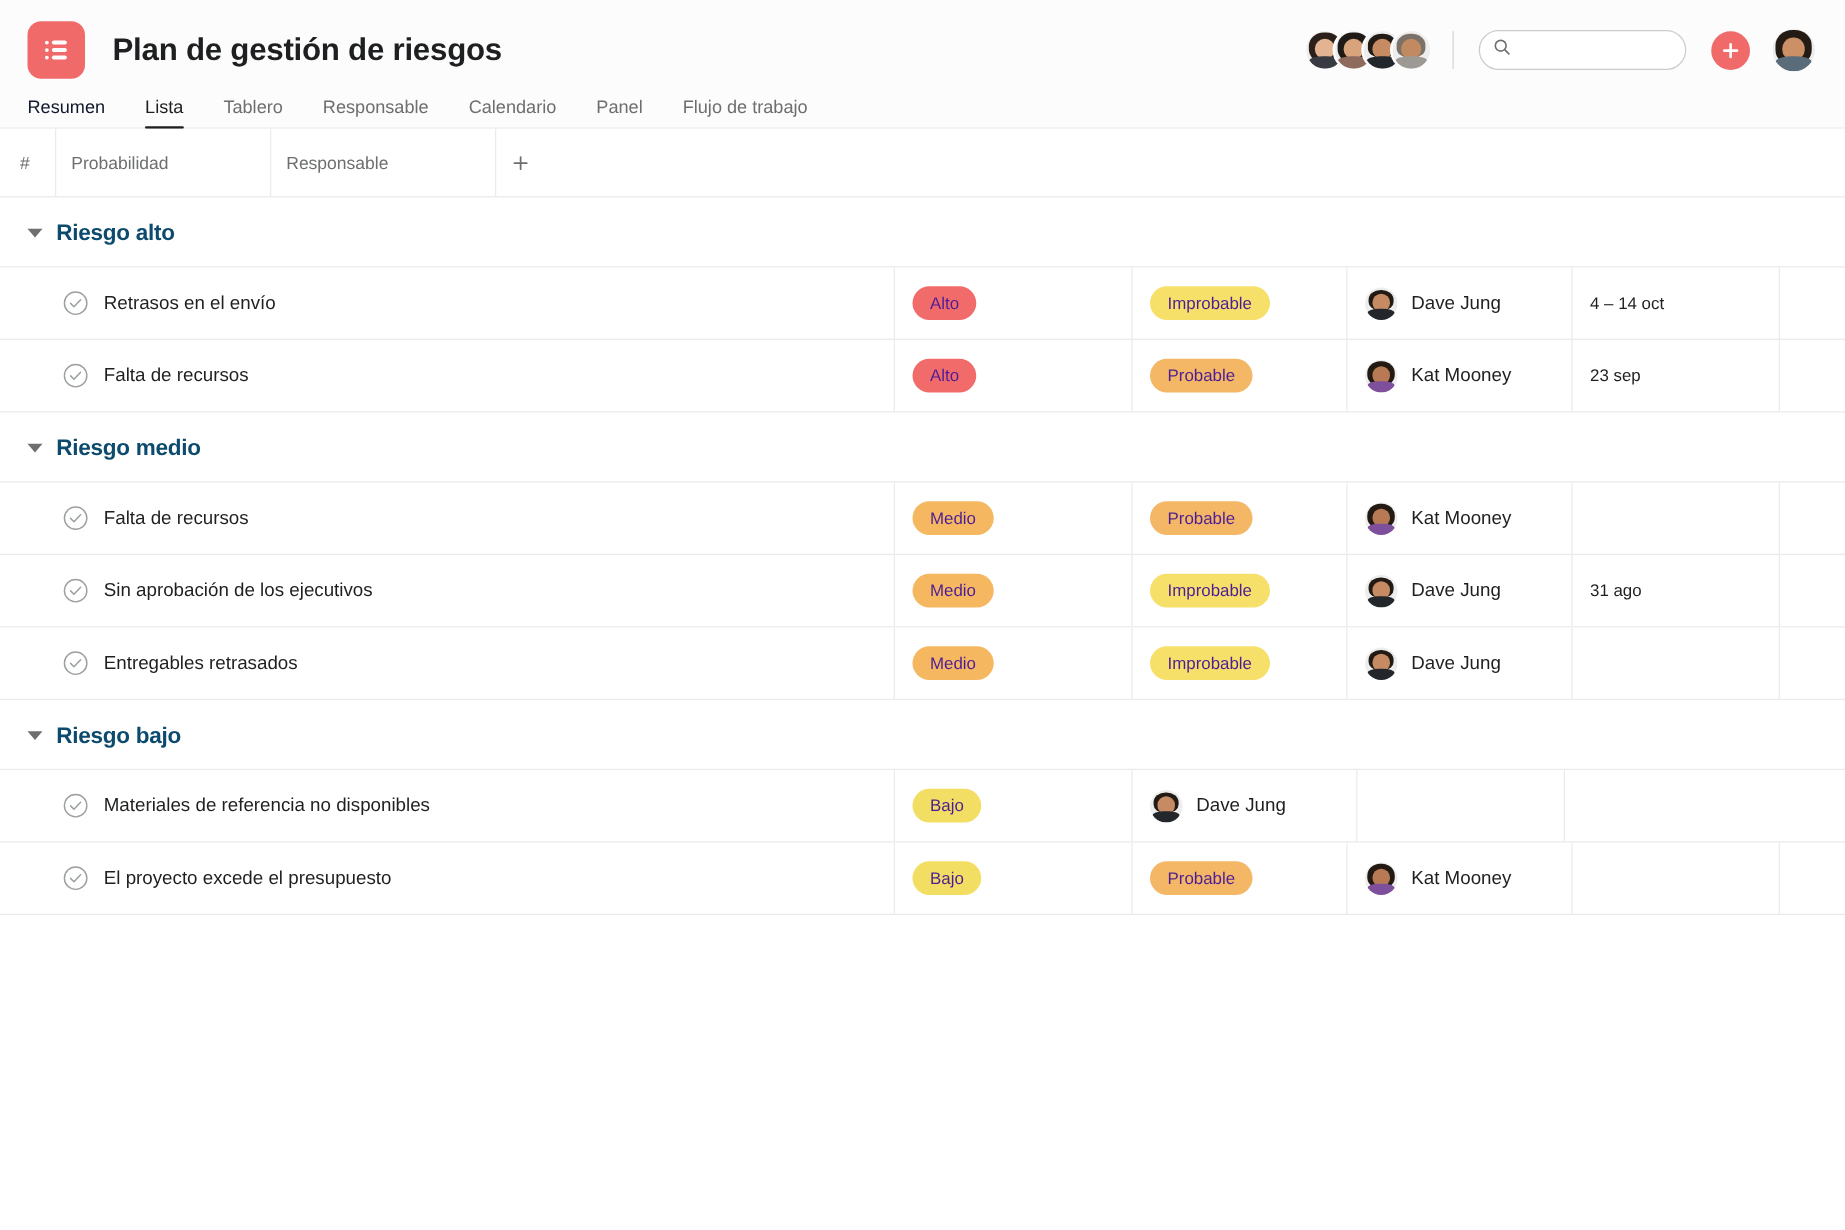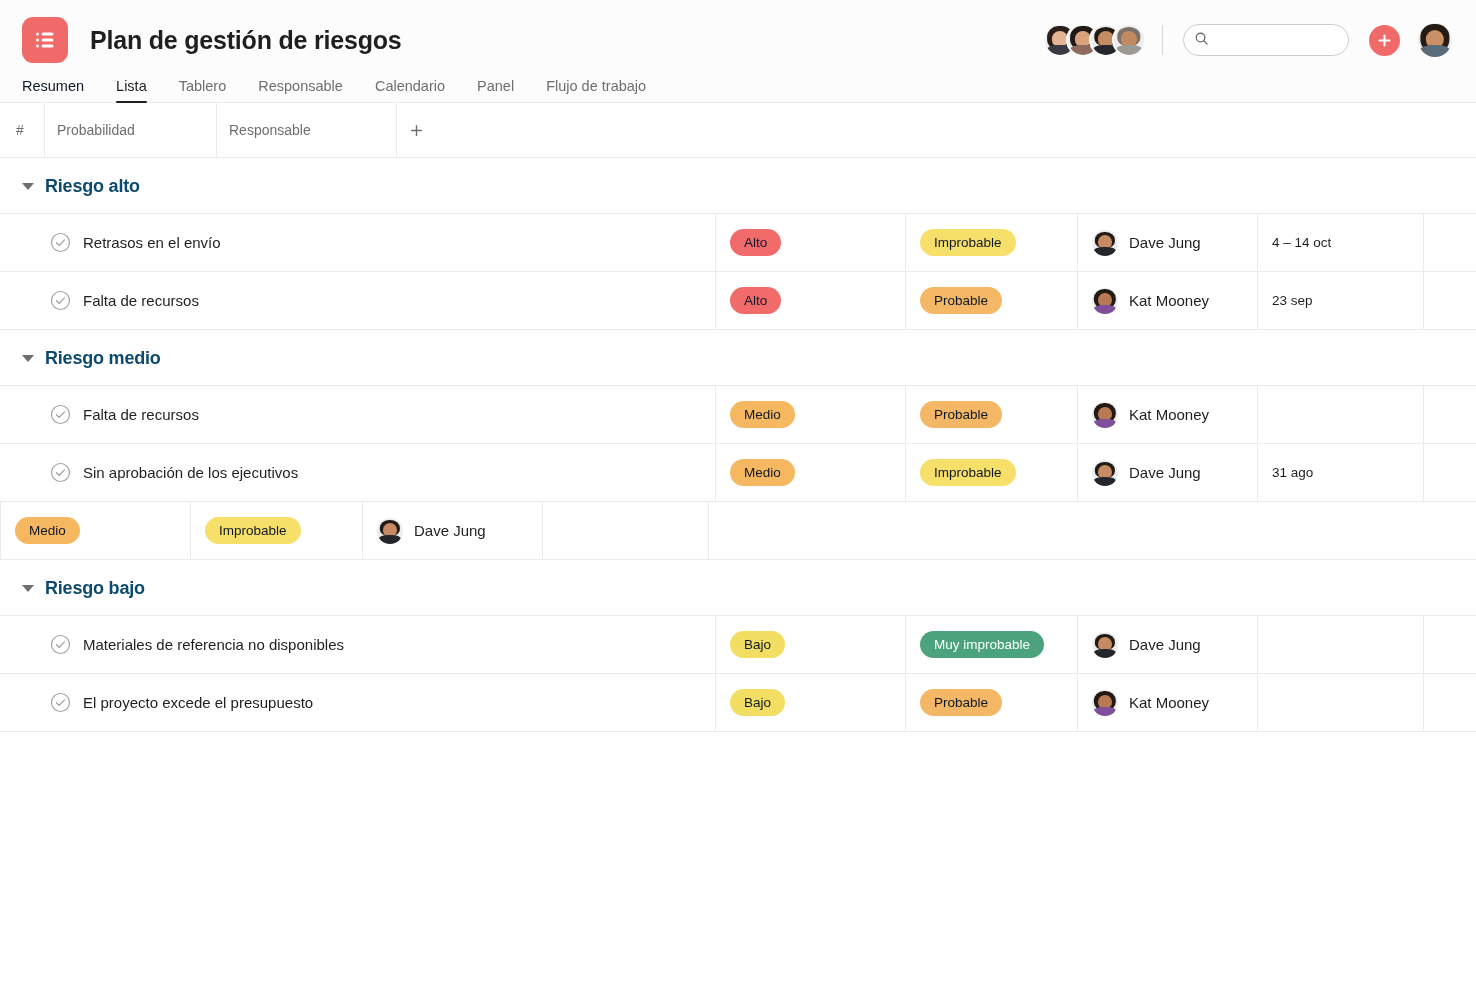--- a/index.html
+++ b/index.html
@@ -214,21 +214,21 @@
   }
 
   .pill {
     display: inline-flex;
     align-items: center;
     justify-content: center;
     height: 27px;
     padding: 0 14px;
     border-radius: 14px;
     font-size: 13.5px;
-    color: #0f172a;
+    color: #4c1d95;
     white-space: nowrap;
   }
   .pill.green { color: #fff; }
 
   .resp { display: flex; align-items: center; gap: 11px; }
   .resp-name { font-size: 15px; color: #1e1f21; white-space: nowrap; }
   .date-text { font-size: 13.5px; color: #1e1f21; }
 </style>
 </head>
 <body>
@@ -480,20 +480,29 @@
           <span class="resp-name">Dave Jung</span>
         </span>
       </div>
       <div class="cell c-date">
         <span class="date-text">31 ago</span>
       </div>
       <div class="cell c-plus"></div>
     </div>
 
     <div class="row">
+      <div class="cell name c-name" style="width:715px">
+        <span class="check">
+          <svg width="21" height="21" viewBox="0 0 22 22" aria-hidden="true">
+            <circle cx="11" cy="11" r="9.4" fill="none" stroke="#9ca0a3" stroke-width="1.2"></circle>
+            <polyline points="6.8,11.2 9.6,14 15.2,8.2" fill="none" stroke="#9ca0a3" stroke-width="1.3" stroke-linecap="round" stroke-linejoin="round"></polyline>
+          </svg>
+        </span>
+        <span class="task-name">Entregables retrasados</span>
+      </div>
       <div class="cell c-imp">
         <span class="pill" style="background:#f5b861">Medio</span>
       </div>
       <div class="cell c-prob">
         <span class="pill" style="background:#f6e06a">Improbable</span>
       </div>
       <div class="cell c-resp">
         <span class="resp">
           <span class="av s26">
             <span class="face">
@@ -524,23 +533,20 @@
           <svg width="21" height="21" viewBox="0 0 22 22" aria-hidden="true">
             <circle cx="11" cy="11" r="9.4" fill="none" stroke="#9ca0a3" stroke-width="1.2"></circle>
             <polyline points="6.8,11.2 9.6,14 15.2,8.2" fill="none" stroke="#9ca0a3" stroke-width="1.3" stroke-linecap="round" stroke-linejoin="round"></polyline>
           </svg>
         </span>
         <span class="task-name">Materiales de referencia no disponibles</span>
       </div>
       <div class="cell c-imp">
         <span class="pill" style="background:#f2de62">Bajo</span>
       </div>
-      <div class="cell c-prob">
-        <span class="pill green" style="background:#4ba37e">Muy improbable</span>
-      </div>
       <div class="cell c-resp">
         <span class="resp">
           <span class="av s26">
             <span class="face">
               <span class="hair" style="background:#221b15"></span>
               <span class="skin" style="background:#c68b63"></span>
               <span class="body" style="background:#23262b"></span>
             </span>
           </span>
           <span class="resp-name">Dave Jung</span>

